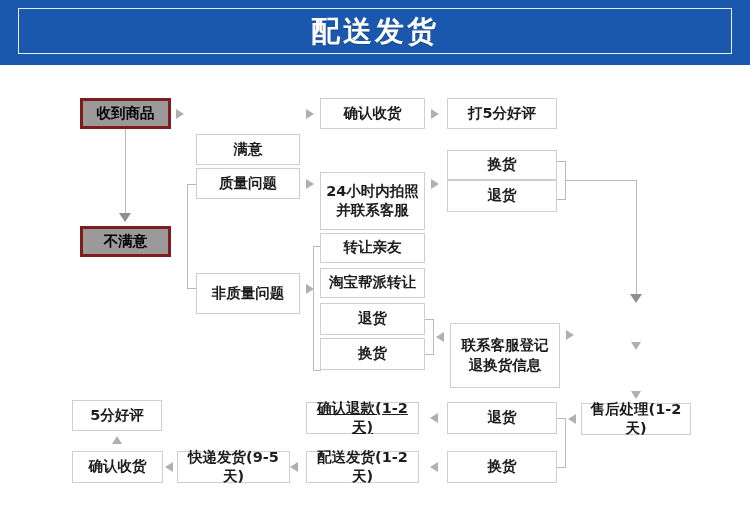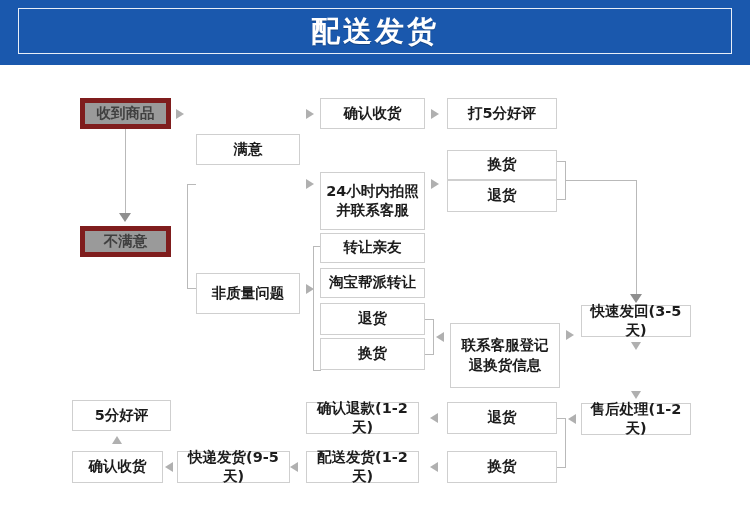--- a/index.html
+++ b/index.html
@@ -45,22 +45,22 @@
     color:#1c1c1c;
     background:#ffffff;
     border:1px solid #cfcfcf;
     line-height:1.32;
     padding:0 3px;
     white-space:pre-line;
     font-weight:600;
   }
   .node.filled{
     background:#9a9a9a;
-    border:5px solid #7f1d1d;
-    color:#404040;
+    border:3px solid #7f1d1d;
+    color:#000000;
     font-weight:bold;
   }
   .node.two-line{font-size:14.5px;margin-top:20px;}
   
   .hline{position:absolute;height:1px;background:#b9b9b9;}
   .vline{position:absolute;width:1px;background:#b9b9b9;}
   .tri{position:absolute;width:0;height:0;}
   .tri.right{border-top:5px solid transparent;border-bottom:5px solid transparent;border-left:8px solid #b0b0b0;}
   .tri.left{border-top:5px solid transparent;border-bottom:5px solid transparent;border-right:8px solid #b0b0b0;}
   .tri.down{border-left:5px solid transparent;border-right:5px solid transparent;border-top:8px solid #b0b0b0;}
@@ -95,20 +95,21 @@
 
   <div class="vline" style="left:125px;top:63px;height:87px;"></div>
   <div class="tri down-dark" style="left:119px;top:147px;"></div>
 
   <div class="node filled" style="left:80px;top:160px;width:91px;height:31px;">不满意</div>
 
   <div class="vline" style="left:187px;top:118px;height:104px;"></div>
   <div class="hline" style="left:187px;top:118px;width:9px;"></div>
   <div class="hline" style="left:187px;top:222px;width:9px;"></div>
 
+  <div class="node" style="left:196px;top:102px;width:104px;height:31px;">质量问题</div>
 
   <div class="tri right" style="left:306px;top:113px;"></div>
 
   <div class="node two-line" style="left:320px;top:86px;width:105px;height:58px;">24小时内拍照
 并联系客服</div>
 
   <div class="tri right" style="left:431px;top:113px;"></div>
 
   <div class="node" style="left:447px;top:84px;width:110px;height:30px;">换货</div>
   <div class="node" style="left:447px;top:114px;width:110px;height:32px;">退货</div>
@@ -136,45 +137,44 @@
   <div class="hline" style="left:425px;top:253px;width:9px;"></div>
   <div class="hline" style="left:425px;top:288px;width:9px;"></div>
   <div class="vline" style="left:433px;top:253px;height:35px;"></div>
   <div class="tri left" style="left:436px;top:266px;"></div>
 
   <div class="node two-line" style="left:450px;top:237px;width:110px;height:65px;">联系客服登记
 退换货信息</div>
 
   <div class="tri right" style="left:566px;top:264px;"></div>
 
-  <div class="node" style="left:581px;top:239px;width:110px;height:32px;">快速发回(3-5天)</div>
 
   <div class="tri down" style="left:631px;top:276px;"></div>
 
 
   <div class="tri down" style="left:631px;top:325px;"></div>
 
   <div class="node" style="left:581px;top:337px;width:110px;height:32px;">售后处理(1-2天)</div>
 
   <div class="node" style="left:447px;top:336px;width:110px;height:32px;">退货</div>
   <div class="node" style="left:447px;top:385px;width:110px;height:32px;">换货</div>
 
   <div class="hline" style="left:557px;top:352px;width:9px;"></div>
   <div class="hline" style="left:557px;top:401px;width:9px;"></div>
   <div class="vline" style="left:565px;top:352px;height:49px;"></div>
   <div class="tri left" style="left:568px;top:348px;"></div>
 
   <div class="tri left" style="left:430px;top:347px;"></div>
-  <div class="node" style="left:306px;top:336px;width:113px;height:32px;">确认退款(1-2天)</div>
+  <div class="node" style="left:306px;top:336px;width:113px;height:32px;text-decoration:underline;">确认退款(1-2天)</div>
 
   <div class="tri left" style="left:430px;top:396px;"></div>
   <div class="node" style="left:306px;top:385px;width:113px;height:32px;">配送发货(1-2天)</div>
 
   <div class="tri left" style="left:290px;top:396px;"></div>
   <div class="node" style="left:177px;top:385px;width:113px;height:32px;">快递发货(9-5天)</div>
 
   <div class="tri left" style="left:165px;top:396px;"></div>
   <div class="node" style="left:72px;top:385px;width:91px;height:32px;">确认收货</div>
 
   <div class="tri up" style="left:112px;top:370px;"></div>
-  <div class="node" style="left:72px;top:334px;width:99px;height:31px;">5分好评</div>
+  <div class="node" style="left:72px;top:334px;width:90px;height:31px;">5分好评</div>
 
 </div>
 
 </body></html>

